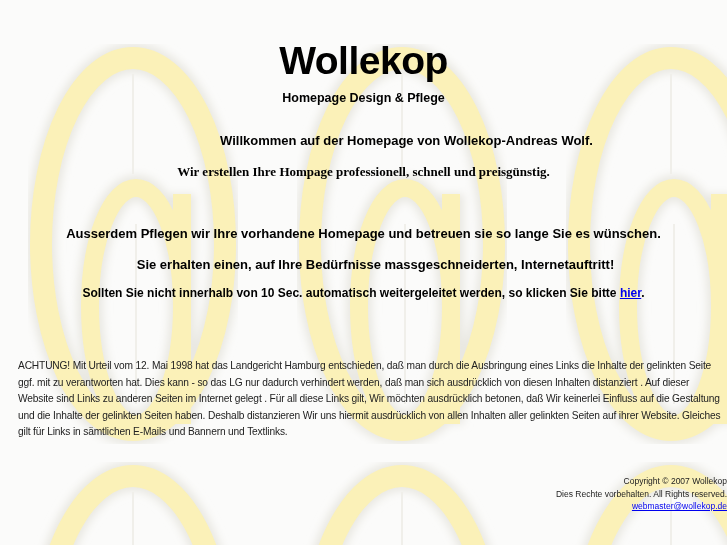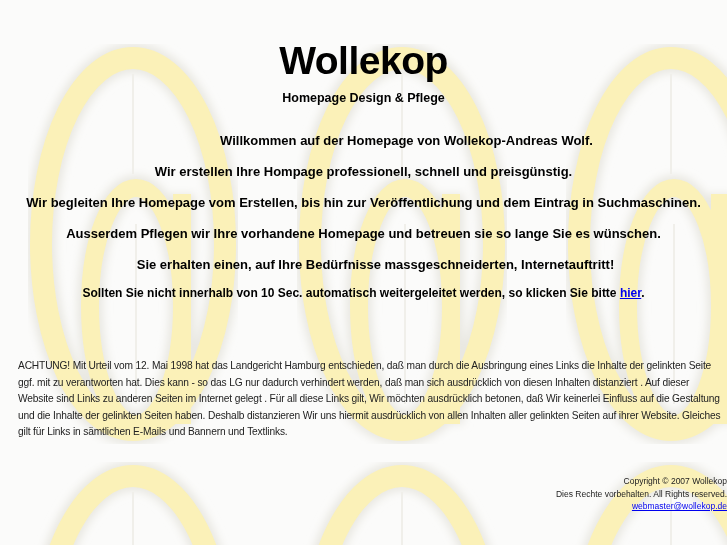--- a/index.html
+++ b/index.html
@@ -185,22 +185,21 @@
       <line x1="105" y1="30" x2="105" y2="130" stroke="#f0efea" stroke-width="2"></line>
     </g>
   </svg>
 </div>
 
 <div class="content">
   <h1 class="site-title">Wollekop</h1>
   <div class="site-subtitle">Homepage Design &amp; Pflege</div>
 
   <p class="intro-line" style="top:133px;margin-left:43px;">Willkommen auf der Homepage von Wollekop-Andreas Wolf.</p>
-  <p class="intro-line" style="top:164px;">Wir erstellen Ihre Hompage professionell, schnell und preisgünstig.</p>
-  <p class="intro-line" style="top:195px;">Wir begleiten Ihre Homepage vom Erstellen, bis hin zur Veröffentlichung und dem Eintrag in Suchmaschinen.</p>
+  <p class="intro-line" style="top:164px;font-family:Liberation Serif, serif;">Wir erstellen Ihre Hompage professionell, schnell und preisgünstig.</p>
   <p class="intro-line" style="top:226px;">Ausserdem Pflegen wir Ihre vorhandene Homepage und betreuen sie so lange Sie es wünschen.</p>
   <p class="intro-line" style="top:257px;padding-left:12px;">Sie erhalten einen, auf Ihre Bedürfnisse massgeschneiderten, Internetauftritt!</p>
 
   <p class="redirect-note"><span>Sollten Sie nicht innerhalb von 10 Sec. automatisch weitergeleitet werden, so klicken Sie bitte </span><a class="link" href="#">hier</a><span>.</span></p>
 
   <p class="disclaimer">ACHTUNG! Mit Urteil vom 12. Mai 1998 hat das Landgericht Hamburg entschieden, daß man durch die Ausbringung eines Links die Inhalte der gelinkten Seite ggf. mit zu verantworten hat. Dies kann - so das LG nur dadurch verhindert werden, daß man sich ausdrücklich von diesen Inhalten distanziert . Auf dieser Website sind Links zu anderen Seiten im Internet gelegt . Für all diese Links gilt, Wir möchten ausdrücklich betonen, daß Wir keinerlei Einfluss auf die Gestaltung und die Inhalte der gelinkten Seiten haben. Deshalb distanzieren Wir uns hiermit ausdrücklich von allen Inhalten aller gelinkten Seiten auf ihrer Website. Gleiches gilt für Links in sämtlichen E-Mails und Bannern und Textlinks.</p>
 
   <div class="footer">
     <div>Copyright © 2007 Wollekop</div>
     <div>Dies Rechte vorbehalten. All Rights reserved.</div>

